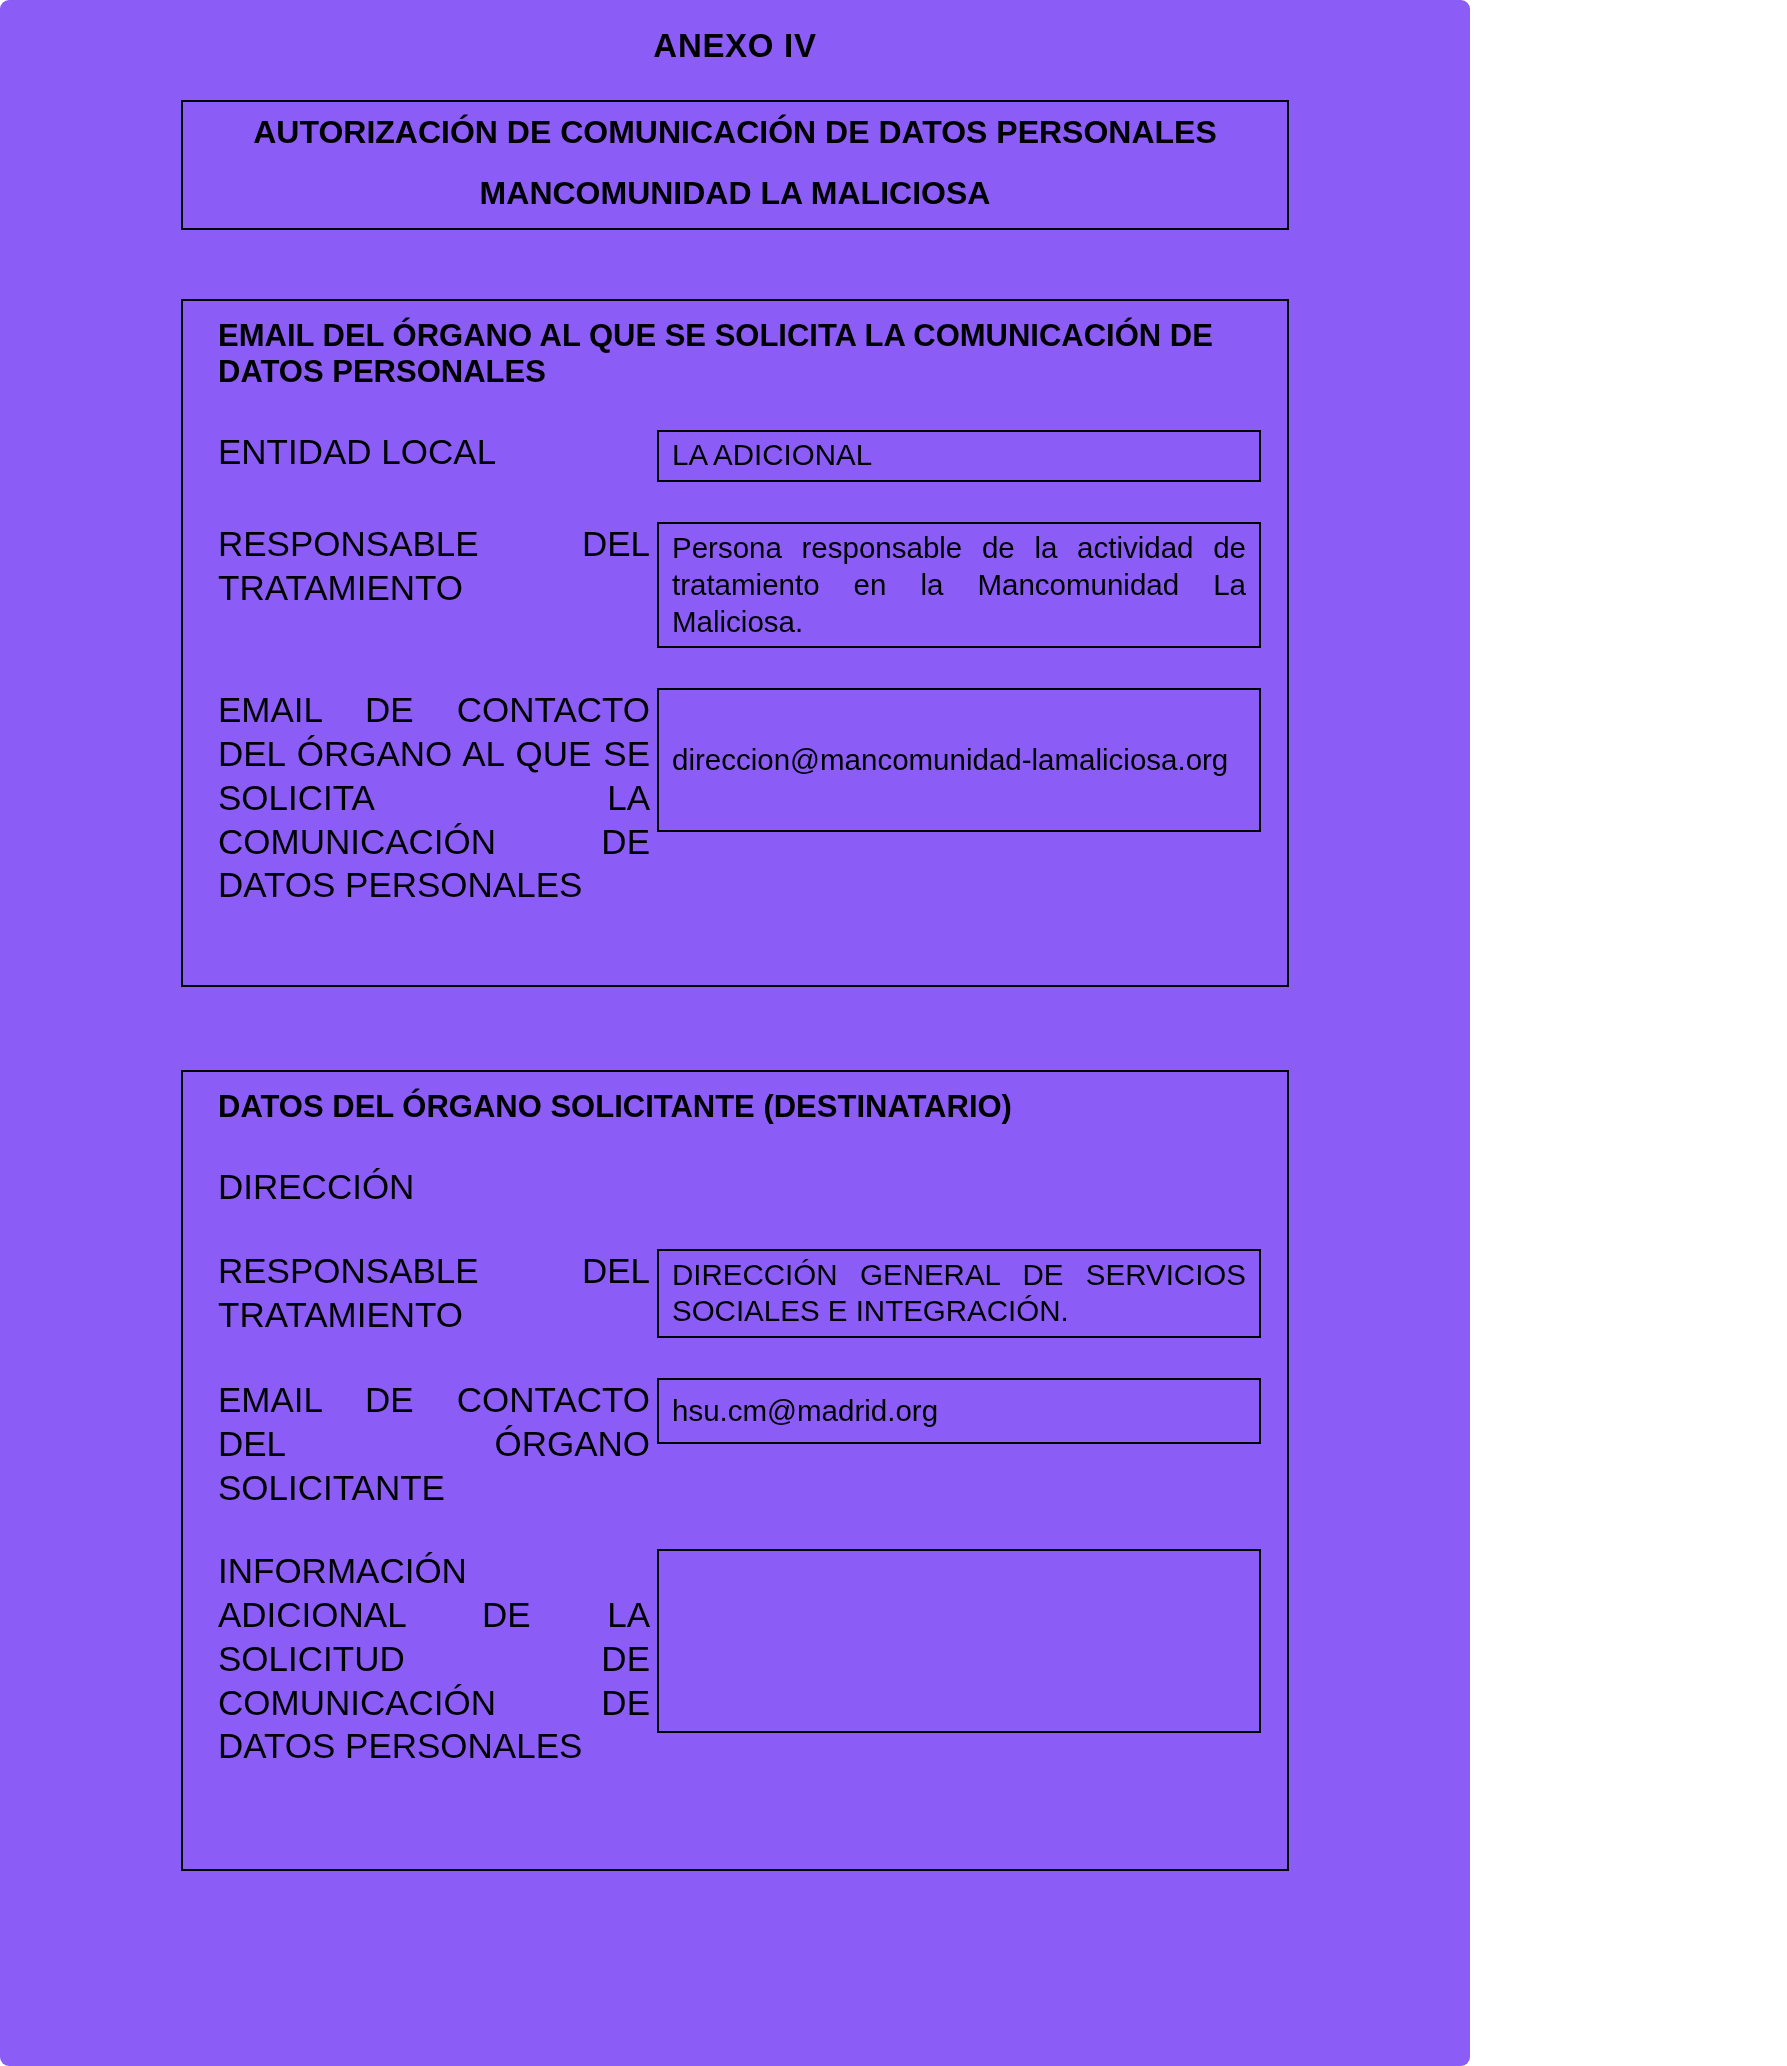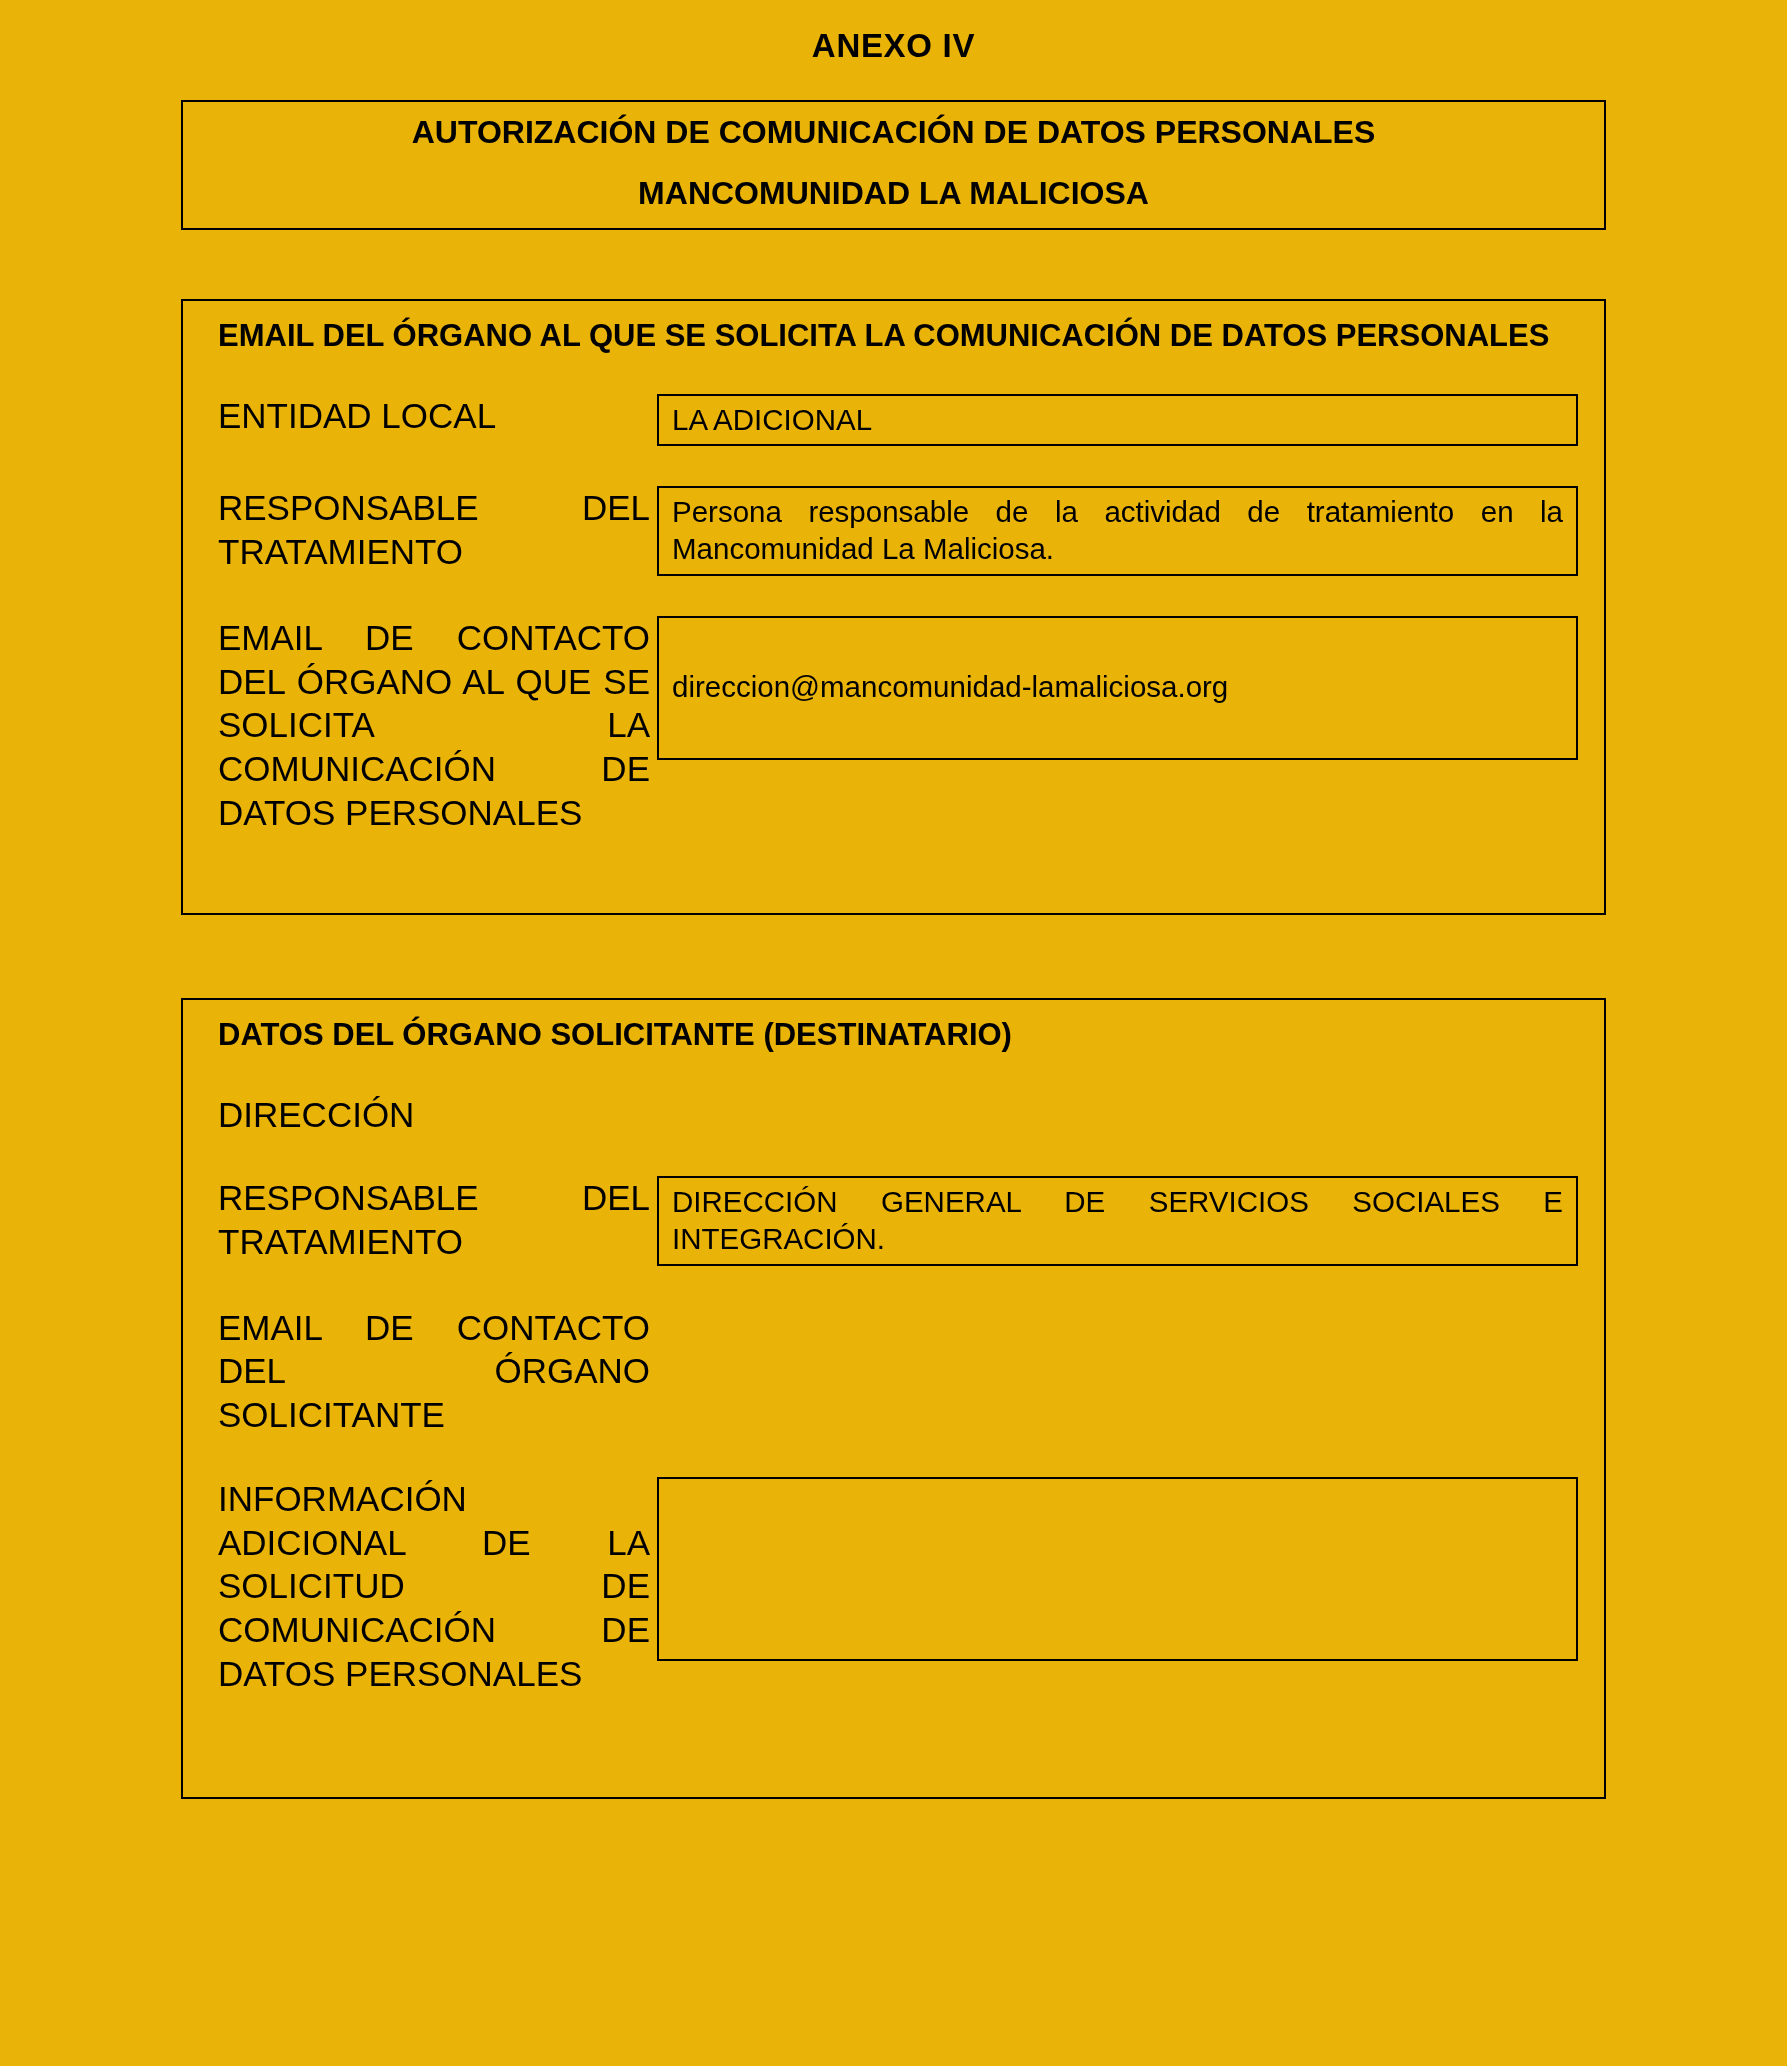--- a/index.html
+++ b/index.html
@@ -5,24 +5,25 @@
   * { box-sizing: border-box; }
   html, body {
     margin: 0;
     padding: 0;
     background: #ffffff;
     color: #000000;
     font-family: "Liberation Sans", sans-serif;
   }
   .page {
     position: relative;
-    width: 1787px;
+    width: 1470px;
     height: 2066px;
-    background: #eab308;
+    background: #8b5cf6;
     overflow: hidden;
+    border-radius: 9px;
   }
   .annex-title {
     padding-top: 27px;
     text-align: center;
     font-weight: bold;
     font-size: 33px;
     letter-spacing: 0.7px;
   }
   .title-box {
     margin: 35px 181px 0 181px;
@@ -118,20 +119,21 @@
       <div class="field-label">DIRECCIÓN</div>
     </div>
 
     <div class="field-row">
       <div class="field-label">RESPONSABLE DEL TRATAMIENTO</div>
       <div class="value-box justify">DIRECCIÓN GENERAL DE SERVICIOS SOCIALES E INTEGRACIÓN.</div>
     </div>
 
     <div class="field-row">
       <div class="field-label">EMAIL DE CONTACTO DEL ÓRGANO SOLICITANTE</div>
+      <div class="value-box v-center vb-email2">hsu.cm@madrid.org</div>
     </div>
 
     <div class="field-row">
       <div class="field-label">INFORMACIÓN ADICIONAL DE LA SOLICITUD DE COMUNICACIÓN DE DATOS PERSONALES</div>
       <div class="value-box vb-empty"></div>
     </div>
   </div>
 
 </div>
 

